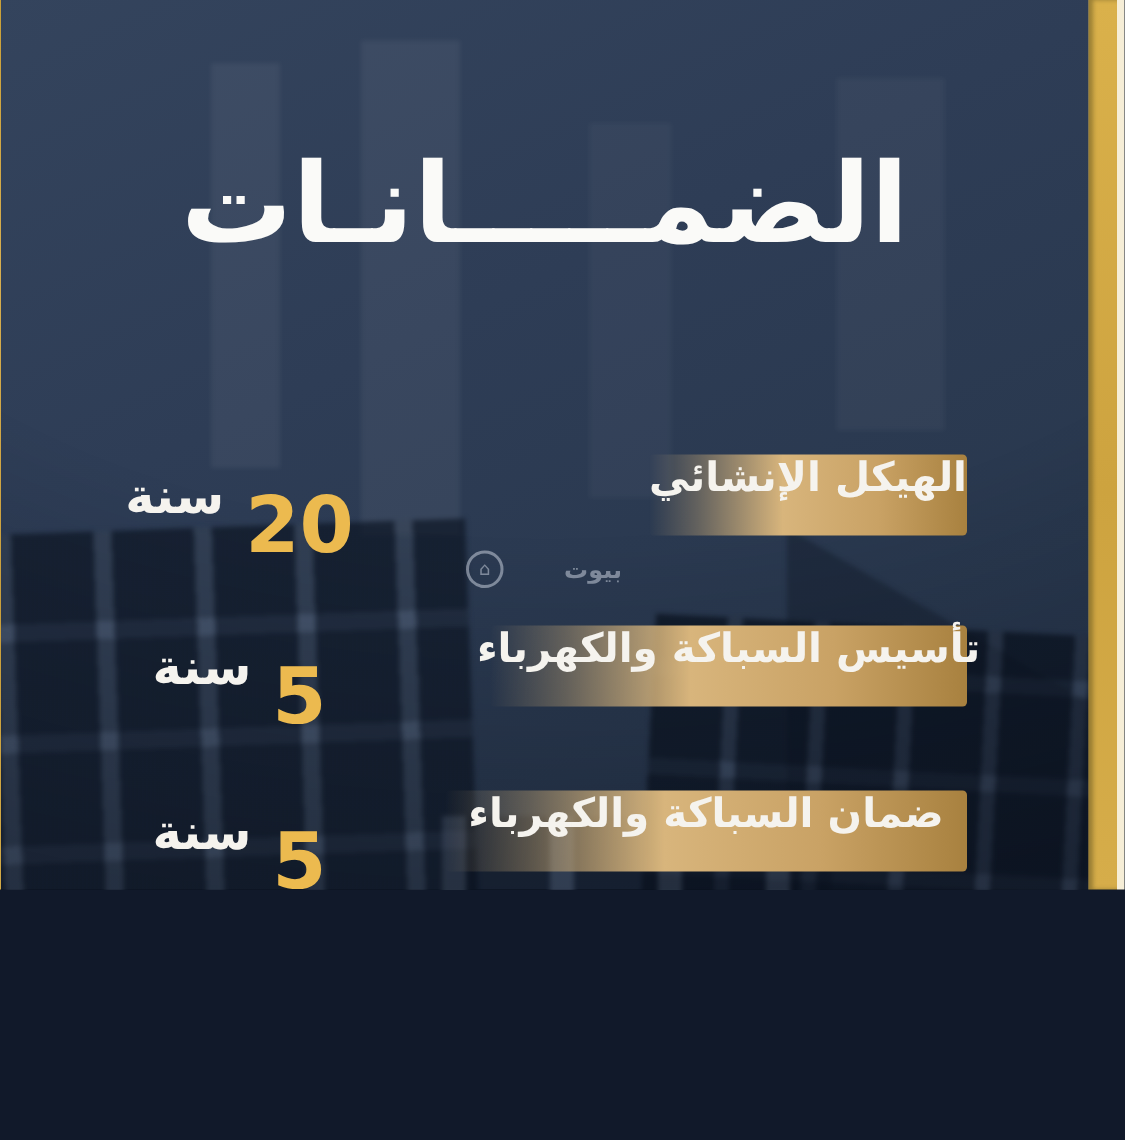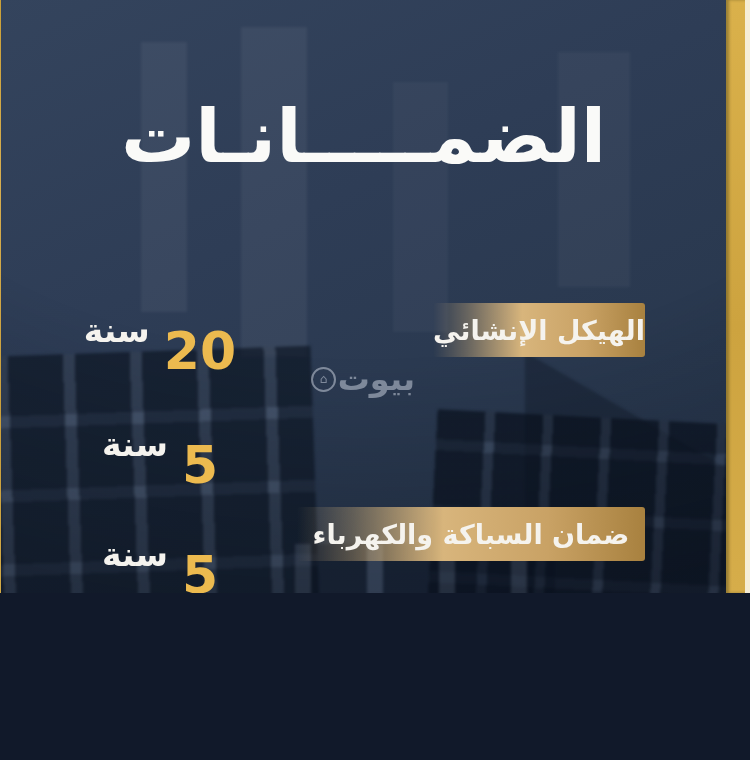--- a/index.html
+++ b/index.html
@@ -50,37 +50,37 @@
     position:absolute;top:96px;left:24px;right:28px;
     text-align:center;color:#fafaf8;font-size:74px;font-weight:700;
     letter-spacing:1px;line-height:1.1;white-space:nowrap;
   }
   
   .watermark{
     position:absolute;left:330px;top:360px;width:104px;height:38px;
     display:flex;flex-direction:row;align-items:center;justify-content:space-between;
     opacity:.5;color:#d3dae6;
   }
-  .wm-text{font-size:32px;font-weight:700;}
+  .wm-text{font-size:16px;font-weight:700;}
   .wm-logo{
     width:21px;height:21px;border:2px solid #d3dae6;border-radius:50%;
     display:flex;align-items:center;justify-content:center;
     font-size:12px;line-height:1;color:#d3dae6;
   }
   
   .badge{
     position:absolute;right:105px;height:54px;border-radius:3px;
-    display:flex;align-items:center;justify-content:center;
+    display:flex;justify-content:center;
     color:#f5f3ee;font-size:27px;font-weight:700;white-space:nowrap;
     background:linear-gradient(270deg,#a8813f 0%,#c9a265 28%,#d8b57c 58%,rgba(214,179,122,.35) 84%,rgba(214,179,122,0) 100%);
     padding:0 12px;box-sizing:border-box;
   }
   .badge-0{top:303px;width:212px;}
   .badge-1{top:417px;width:318px;}
-  .badge-2{top:507px;width:348px;}
+  .badge-2{top:527px;width:348px;}
   .badge-3{top:656px;width:300px;}
   .duration{
     position:absolute;left:100px;width:158px;height:60px;
     display:flex;flex-direction:row;align-items:center;justify-content:center;gap:14px;
   }
   .dur-0{top:300px;}.dur-1{top:414px;}.dur-2{top:524px;}.dur-3{top:653px;}
   .years{font-size:52px;font-weight:700;color:#ecba4f;line-height:1;margin-top:41px;}
   .unit{font-size:33px;font-weight:700;color:#f5f3ee;line-height:1;text-align:center;}
 </style>
 </head>
@@ -115,20 +115,23 @@
   </div>
 
   <div class="badge badge-0">
     <span>الهيكل الإنشائي</span>
   </div>
   <div class="duration dur-0">
     <span class="years">20</span>
     <span class="unit">سنة</span>
   </div>
 
+  <div class="badge badge-1">
+    <span>تأسيس السباكة والكهرباء</span>
+  </div>
   <div class="duration dur-1">
     <span class="years">5</span>
     <span class="unit">سنة</span>
   </div>
 
   <div class="badge badge-2">
     <span>ضمان السباكة والكهرباء</span>
   </div>
   <div class="duration dur-2">
     <span class="years">5</span>

